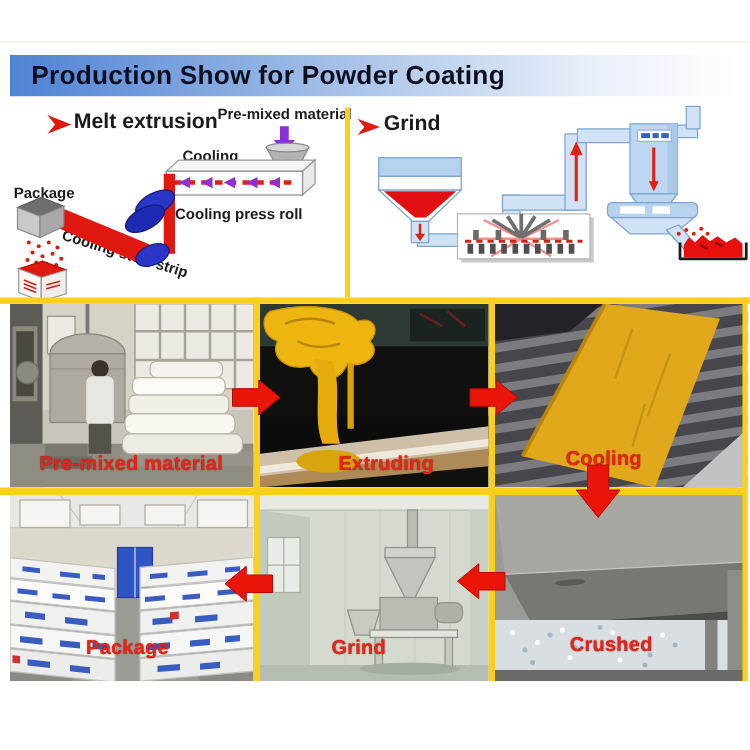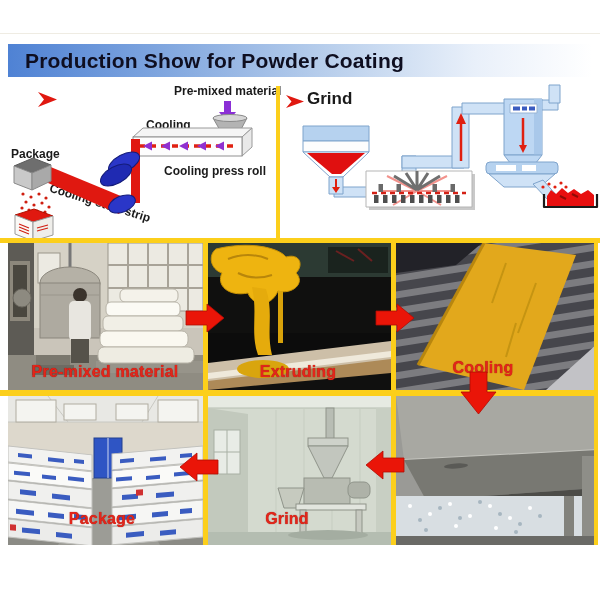--- a/index.html
+++ b/index.html
@@ -172,24 +172,25 @@
         <path d="M544,194 L544,207 L597,207 L597,194" fill="none" stroke="#1a1a1a" stroke-width="2.2"></path>
         <circle cx="543" cy="187" r="1.6" fill="#e02010"></circle>
           <circle cx="549" cy="184" r="1.6" fill="#e02010"></circle>
         <circle cx="555" cy="187" r="1.6" fill="#e02010"></circle>
           <circle cx="561" cy="183" r="1.6" fill="#e02010"></circle>
         <circle cx="566" cy="187" r="1.6" fill="#e02010"></circle>
       </g>
     </g>
   </svg>
 
+  <div class="lbl h17" style="left:59px;top:87px;">Melt extrusion</div>
   <div class="lbl h17" style="left:307px;top:89px;">Grind</div>
   <div class="lbl d12" style="left:174px;top:84px;">Pre-mixed material</div>
   <div class="lbl d12" style="left:146px;top:118px;">Cooling</div>
-  <div class="lbl d12" style="left:164px;top:164px;text-align:center;">Cooling press roll</div>
+  <div class="lbl d12" style="left:140px;top:164px;text-align:center;">Cooling press roll</div>
   <div class="lbl d12 rot" style="left:52px;top:181px;">Cooling steel strip</div>
   <div class="lbl d12" style="left:11px;top:147px;">Package</div>
 
   <div class="photo" style="left:8px;top:243px;width:195px;height:147px;">
     <svg width="195" height="147" viewBox="0 0 195 147">
       <rect width="195" height="147" fill="#cac5ba"></rect>
       <rect x="26" y="0" width="169" height="85" fill="#d6d2c6"></rect>
       <rect x="100" y="0" width="95" height="68" fill="#eceae2" stroke="#9a958a"></rect>
       <path d="M120,0 V68 M140,0 V68 M160,0 V68 M180,0 V68 M100,22 H195 M100,45 H195" stroke="#a8a398" stroke-width="2" fill="none"></path>
       <rect x="30" y="10" width="22" height="30" fill="#eceae2" stroke="#9a958a"></rect>
@@ -396,24 +397,25 @@
     </svg>
   </div>
 
   <div class="ybar zb" style="left:0;top:238px;width:600px;height:5px;"></div>
   <div class="ybar zb" style="left:0;top:390px;width:598px;height:6px;"></div>
   <div class="ybar zb" style="left:203px;top:238px;width:5px;height:307px;"></div>
   <div class="ybar zb" style="left:391px;top:238px;width:5px;height:307px;"></div>
   <div class="ybar zb" style="left:594px;top:238px;width:4px;height:307px;"></div>
 
   <div class="photo-label" style="left:15px;top:363px;">Pre-mixed material</div>
-  <div class="photo-label" style="left:208px;top:363px;">Extruding</div>
+  <div class="photo-label" style="left:219px;top:363px;">Extruding</div>
   <div class="photo-label" style="left:12px;top:510px;">Package</div>
   <div class="photo-label" style="left:393px;top:359px;">Cooling</div>
   <div class="photo-label" style="left:197px;top:510px;">Grind</div>
+  <div class="photo-label" style="left:399px;top:508px;">Crushed</div>
 
   <svg class="overlay" width="600" height="600" viewBox="0 0 600 600">
     <g fill="#ea1508" stroke="#b00d04" stroke-width="0.8">
       <polygon points="186,311 207,311 207,304 224,318 207,332 207,325 186,325"></polygon>
       <polygon points="376,311 397,311 397,304 414,318 397,332 397,325 376,325"></polygon>
       <polygon points="470,372 487,372 487,392 496,392 478.5,414 461,392 470,392"></polygon>
       <polygon points="218,460 197,460 197,453 180,467 197,481 197,474 218,474"></polygon>
       <polygon points="404,458 383,458 383,451 366,465 383,479 383,472 404,472"></polygon>
     </g>
   </svg>

